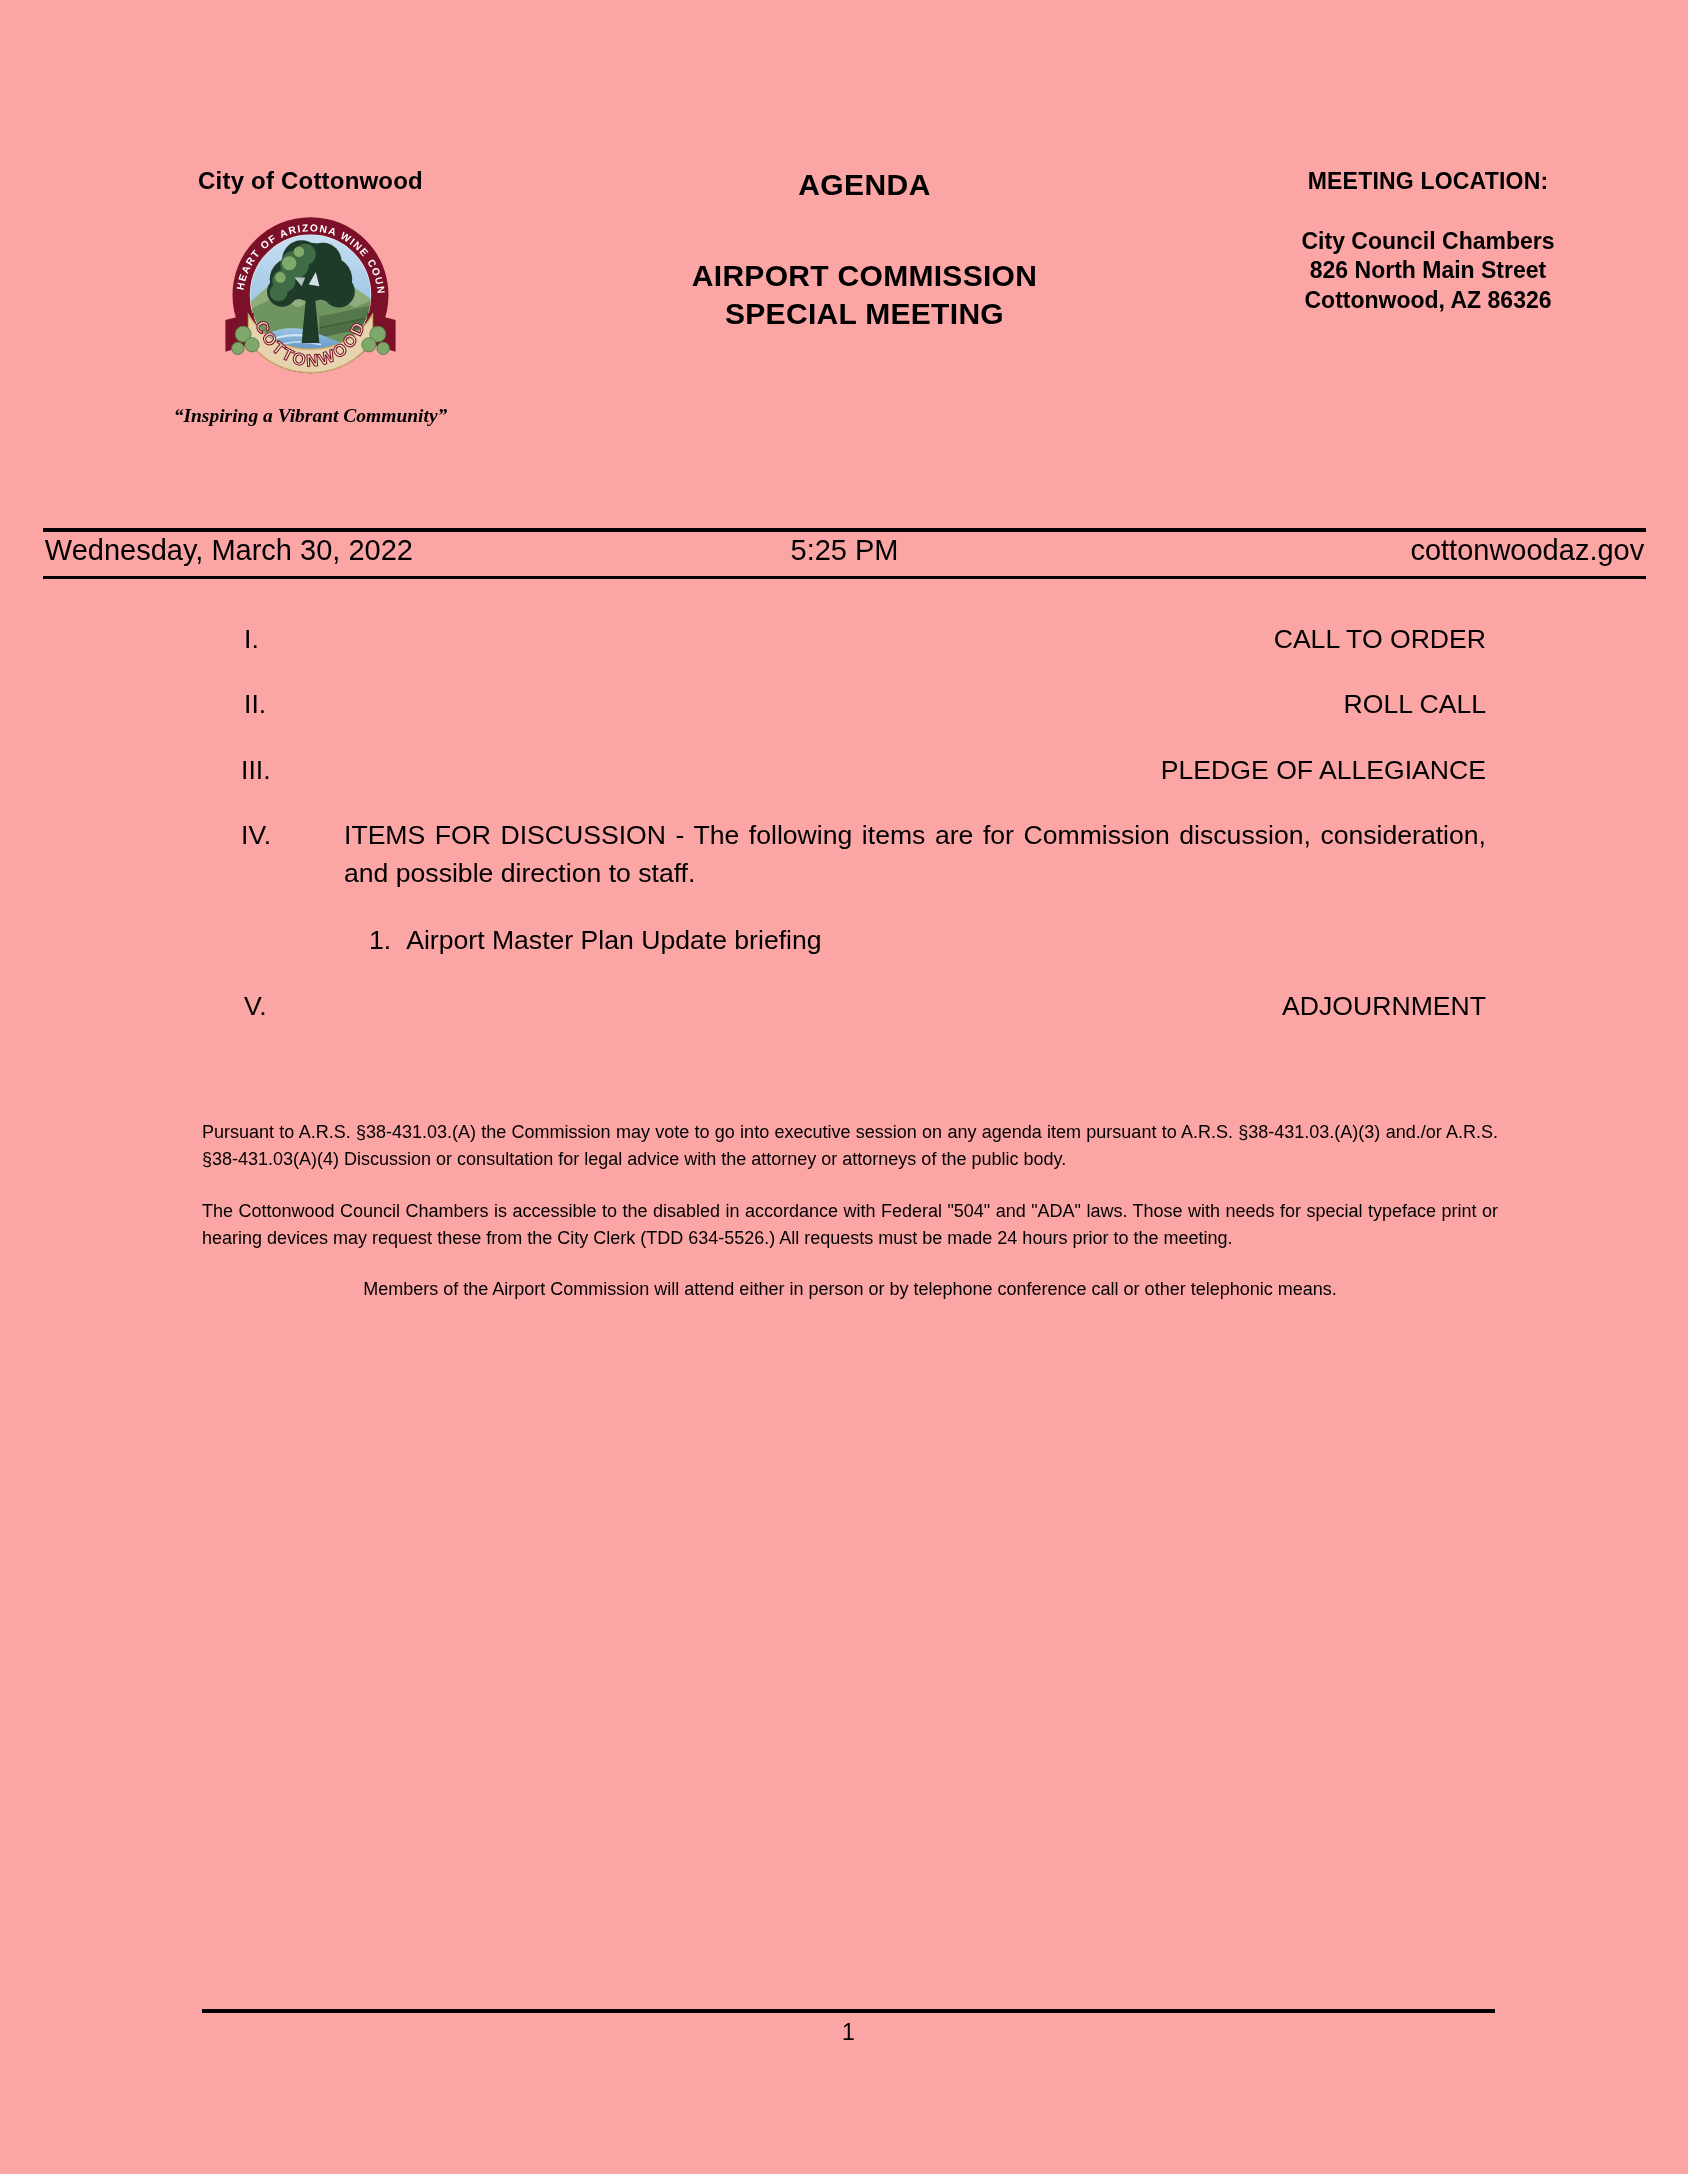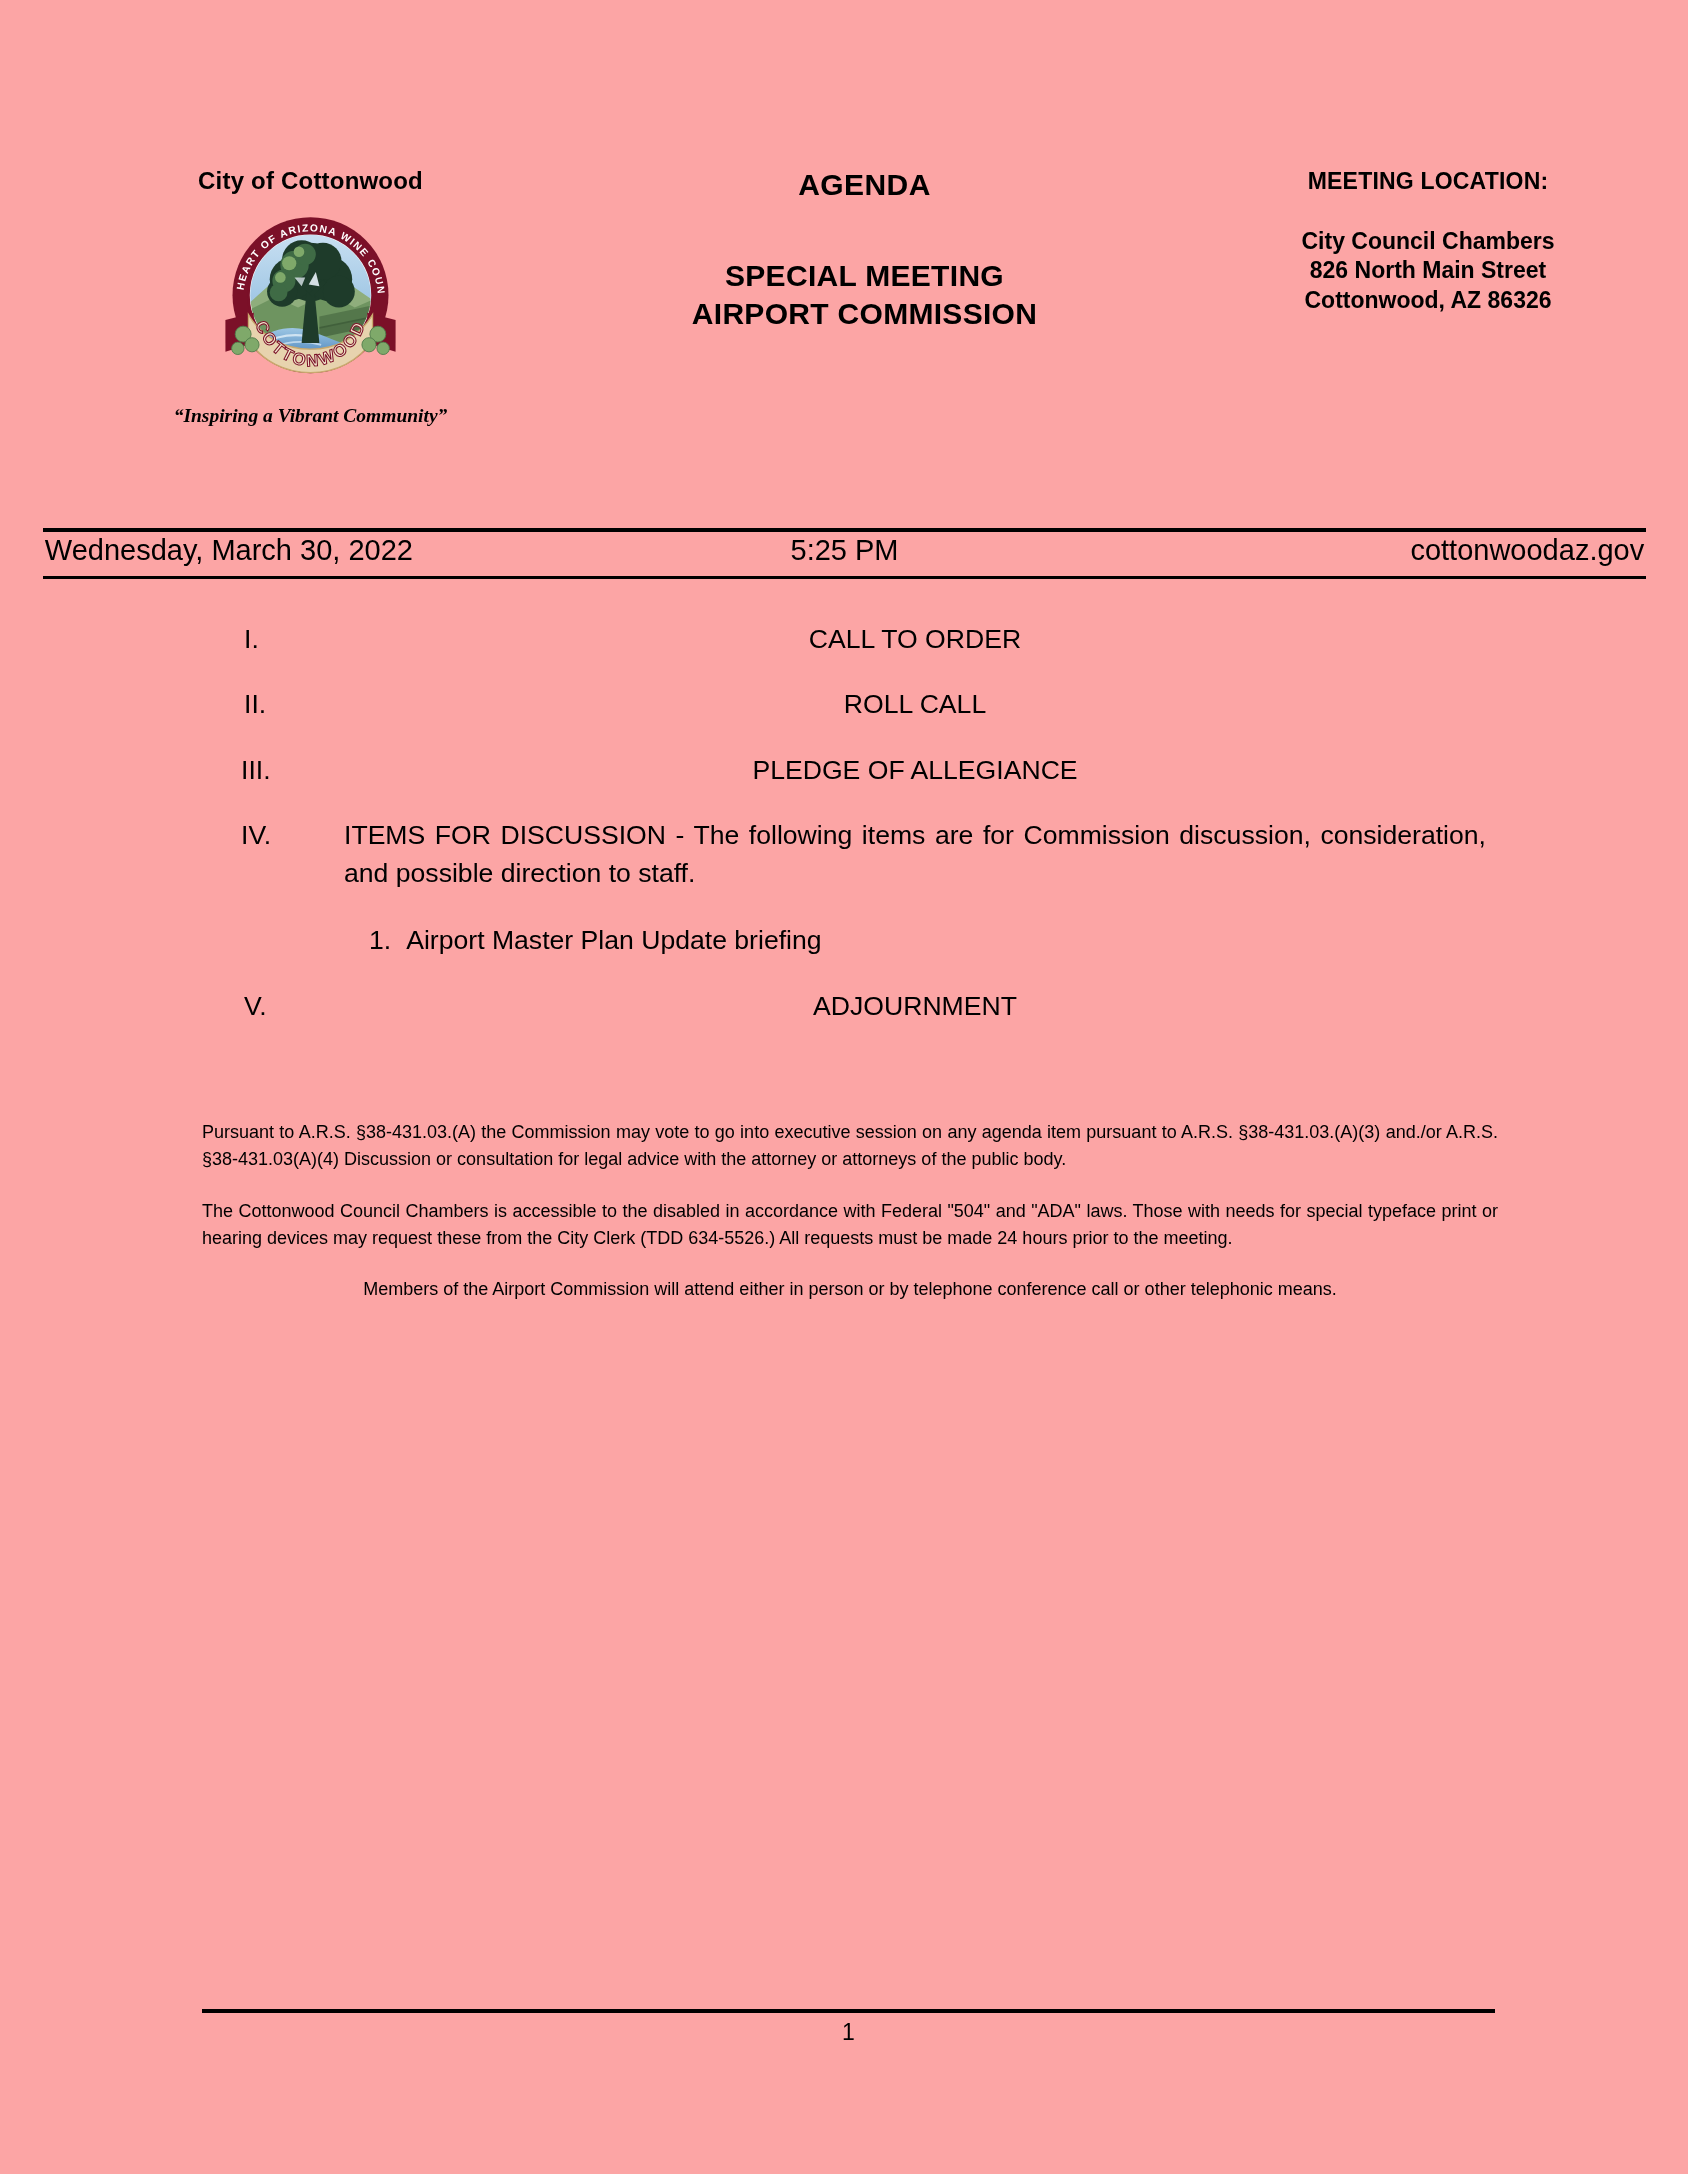--- a/index.html
+++ b/index.html
@@ -167,21 +167,21 @@
   }
   .item-num.wide { left: 241px; }
   .item-body {
     margin-left: 344px;
     margin-right: 202px;
     font-size: 26.6px;
     line-height: 1.42;
     text-align: justify;
     text-justify: inter-word;
   }
-  .item-body.nojust { text-align: center; }
+  .item-body.nojust { text-align: right; }
 
   .subitems {
     margin: 14px;
     padding: 0;
     list-style: none;
   }
   .subitem {
     margin-left: 355px;
     font-size: 26.6px;
     line-height: 1.42;
@@ -316,22 +316,22 @@
           </text>
         </svg>
       </div>
 
       <div class="tagline">“Inspiring a Vibrant Community”</div>
     </div>
 
     <div class="hdr-center">
       <div class="agenda-title">AGENDA</div>
       <div class="meeting-title">
+        <div>AIRPORT COMMISSION</div>
         <div>SPECIAL MEETING</div>
-        <div>AIRPORT COMMISSION</div>
       </div>
     </div>
 
     <div class="hdr-right">
       <div class="loc-label">MEETING LOCATION:</div>
       <div class="loc-lines">
         <div>City Council Chambers</div>
         <div>826 North Main Street</div>
         <div>Cottonwood, AZ 86326</div>
       </div>

